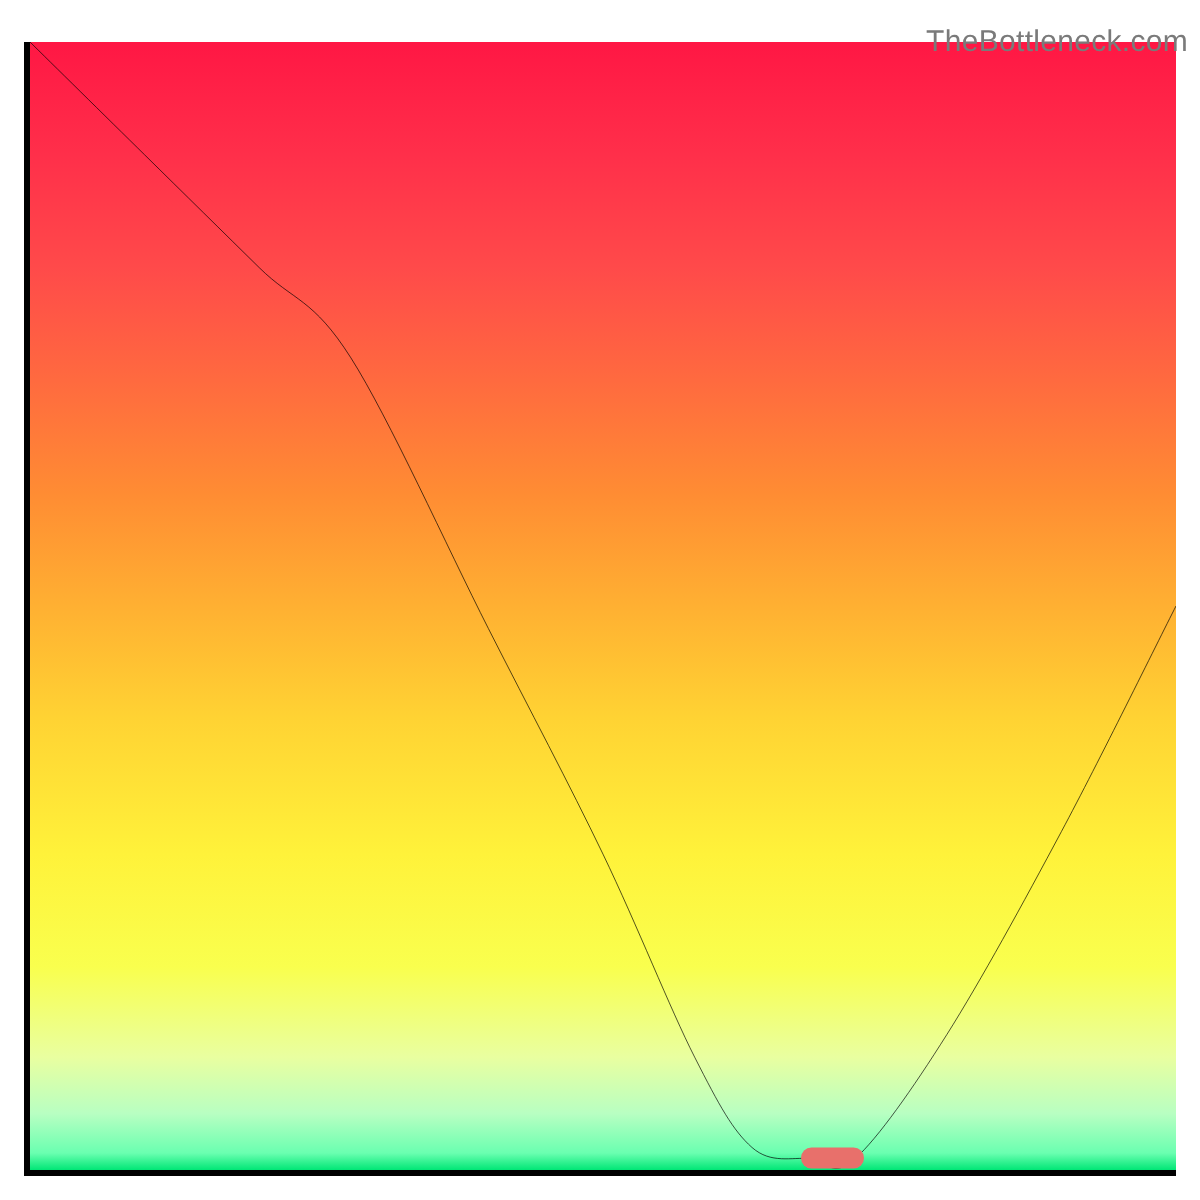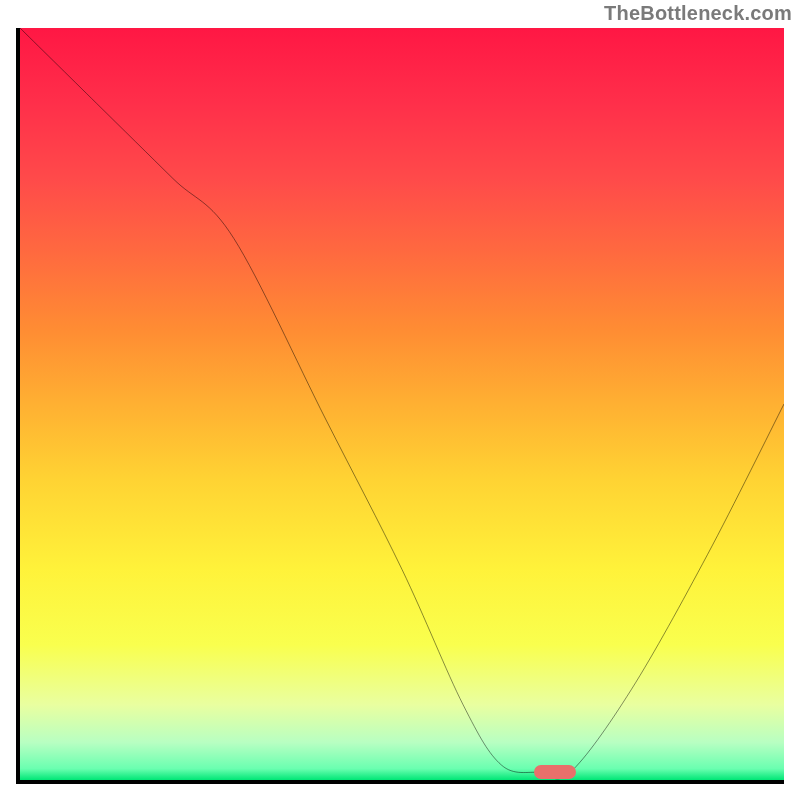--- a/index.html
+++ b/index.html
@@ -10,24 +10,24 @@
     background: #ffffff;
     font-family: Arial, Helvetica, sans-serif;
   }
   .container {
     position: relative;
     width: 800px;
     height: 800px;
   }
   .watermark {
     position: absolute;
-    top: 2px;
+    top: 17px;
     right: 8px;
     font-size: 20px;
-    font-weight: bold;
+    font-weight: normal;
     color: #7a7a7a;
     letter-spacing: 0.2px;
     z-index: 10;
   }
   .frame {
     position: absolute;
     left: 16px;
     top: 28px;
     width: 768px;
     height: 756px;

